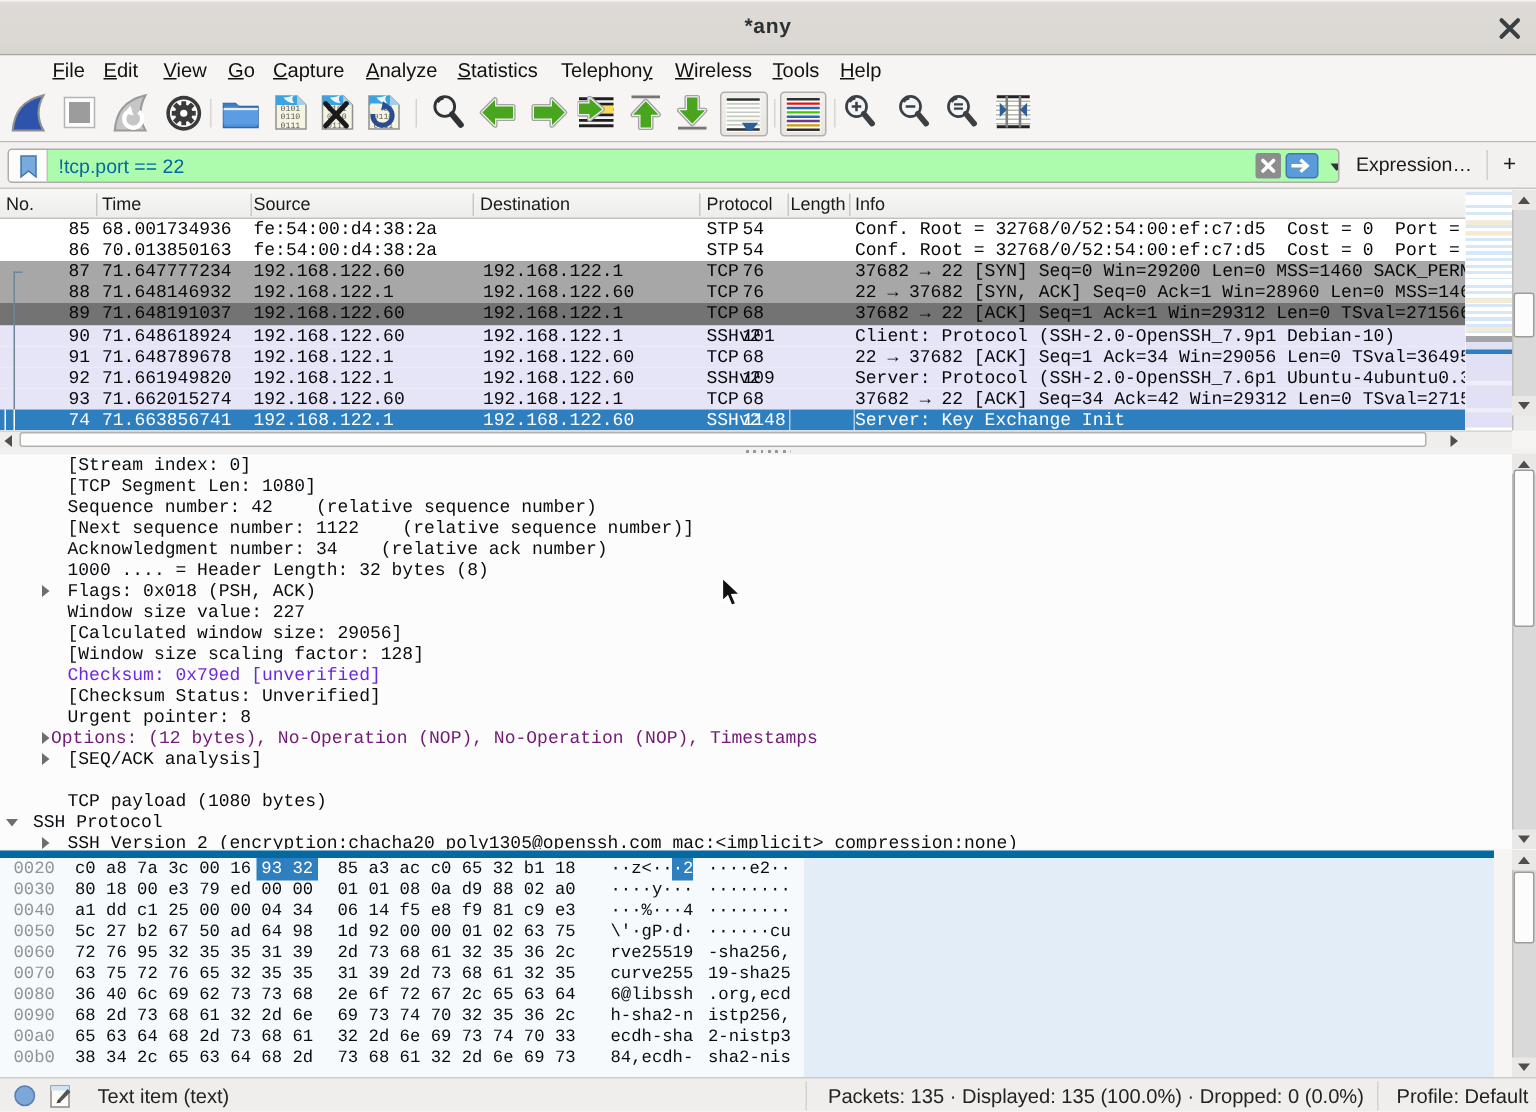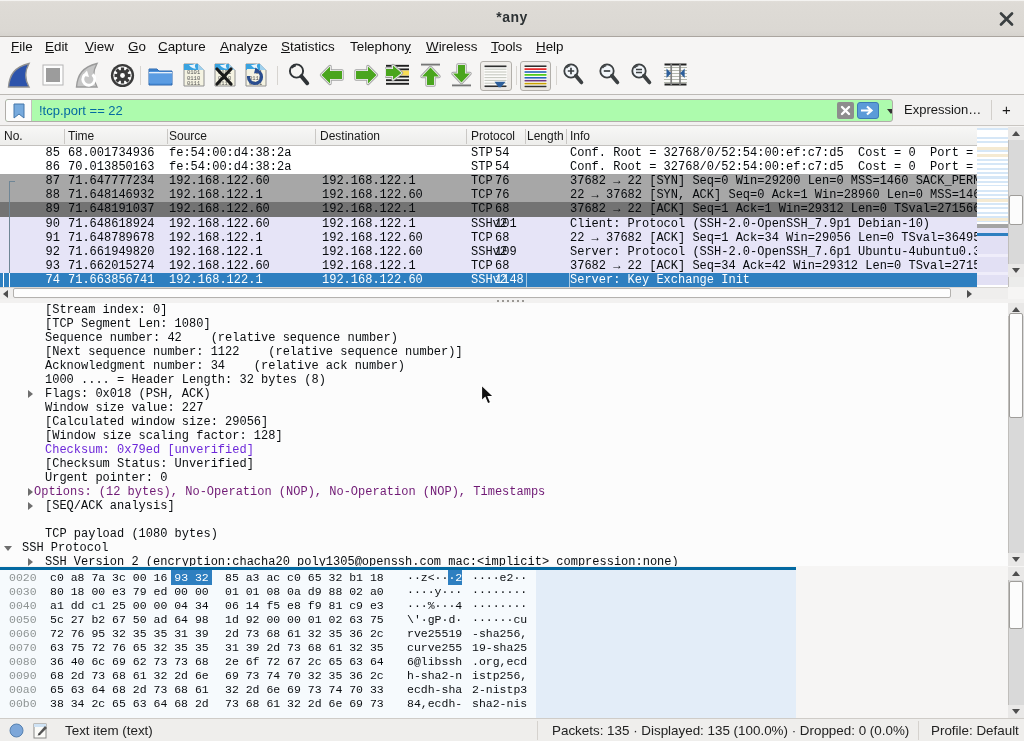--- a/index.html
+++ b/index.html
@@ -6,21 +6,21 @@
 body { position:relative; font-family:"Liberation Sans", sans-serif; background:#f6f5f4; }
 .abs { position:absolute; }
 .mono { font-family:"Liberation Mono", monospace; font-size:12px; white-space:pre; }
 
 #titlebar { left:0; top:0; width:1024px; height:37px;
   background:linear-gradient(#e3e0db 0%, #dedbd6 8%, #dbd8d3 85%, #d6d3ce 100%);
   border-bottom:1px solid #aaa59f; box-shadow:inset 0 1px 0 #f4f3f1; }
 #titlebar .title { width:100%; text-align:center; top:9px; font-size:14px; font-weight:bold; color:#2c3133; letter-spacing:.45px; }
 
 #menubar { left:0; top:37px; width:1024px; height:20px; background:#f6f5f4; font-size:13.4px; color:#111; }
-#menubar span { position:absolute; top:2px; }
+#menubar span { position:absolute; top:2px;margin-left:24px; }
 
 #toolbar { left:0; top:57px; width:1024px; height:38px; background:#f6f5f4; border-bottom:1px solid #bcb9b5; }
 #toolbar svg { position:absolute; }
 .tsep { position:absolute; top:9px; width:1px; height:19px; background:#d7d4d0; }
 .tbox { position:absolute; top:3px; width:30px; height:30px; background:linear-gradient(#f1efec,#e9e6e2); border:1px solid #b2afaa; border-radius:3px; }
 
 #filterbar { left:0; top:95px; width:1024px; height:31px; background:#f2f1f0; border-bottom:1px solid #c9c6c2; }
 #finput { left:5px; top:4px; width:888px; height:23px; background:#adfbad; border:1px solid #b0ada9; border-radius:3px; overflow:hidden; }
 #fbook { left:0; top:0; width:26px; height:21px; background:#fcfcfc; border-right:1px solid #c4c1bd; }
 #ftext { left:33px; top:3px; font-size:13px; color:#0369a1; }
@@ -37,21 +37,21 @@
 
 .sbv { position:absolute; width:16px; background:#d9d9d9; border-left:1px solid #c0bebb; }
 .sbbtn { position:absolute; left:0; width:16px; height:13px; background:#e9e8e7; }
 .sbslider { position:absolute; left:1px; width:14px; background:#fcfcfc; border:1px solid #9f9d9a; border-radius:2px; }
 .arrow { position:absolute; width:0; height:0; }
 
 #details { left:0; top:303px; width:1008px; height:263px; background:#fcfcfc; overflow:hidden; }
 .drow { position:absolute; left:0; width:1008px; height:14px; }
 .drow span { position:absolute; top:0; }
 
-#hexpane { left:0; top:567px; width:796px; height:151px; background:#f6fafd; border-top:3px solid #0369a1; overflow:hidden; font-size:11.5px; }
+#hexpane { left:0; top:567px; width:996px; height:151px; background:#f6fafd; border-top:5px solid #0369a1; overflow:hidden; font-size:11.5px; }
 .hrow { position:absolute; left:0; width:1008px; height:14px; }
 .hoff { position:absolute; left:9px; color:#8e9494; }
 .hsel { background:#2e7fc0; color:#fff; }
 
 #statusbar { left:0; top:718px; width:1024px; height:23px; background:#efeeec; border-top:1px solid #cfccc8; font-size:13.4px; color:#222; }
 </style></head>
 <body>
 <div class="abs" id="titlebar">
   <div class="abs title">*any</div>
   <svg class="abs" style="left:998px;top:11px" width="17" height="16" viewBox="0 0 17 16">
@@ -351,21 +351,21 @@
 <div class="drow" style="top:28px"><span style="left:45px;color:#0a0d10">Sequence number: 42    (relative sequence number)</span></div>
 <div class="drow" style="top:42px"><span style="left:45px;color:#0a0d10">[Next sequence number: 1122    (relative sequence number)]</span></div>
 <div class="drow" style="top:56px"><span style="left:45px;color:#0a0d10">Acknowledgment number: 34    (relative ack number)</span></div>
 <div class="drow" style="top:70px"><span style="left:45px;color:#0a0d10">1000 .... = Header Length: 32 bytes (8)</span></div>
 <div class="drow" style="top:84px"><div class="arrow" style="left:28px;top:3px;border-top:4px solid transparent;border-bottom:4px solid transparent;border-left:5px solid #6e6e6e"></div><span style="left:45px;color:#0a0d10">Flags: 0x018 (PSH, ACK)</span></div>
 <div class="drow" style="top:98px"><span style="left:45px;color:#0a0d10">Window size value: 227</span></div>
 <div class="drow" style="top:112px"><span style="left:45px;color:#0a0d10">[Calculated window size: 29056]</span></div>
 <div class="drow" style="top:126px"><span style="left:45px;color:#0a0d10">[Window size scaling factor: 128]</span></div>
 <div class="drow" style="top:140px"><span style="left:45px;color:#6d28d9">Checksum: 0x79ed [unverified]</span></div>
 <div class="drow" style="top:154px"><span style="left:45px;color:#0a0d10">[Checksum Status: Unverified]</span></div>
-<div class="drow" style="top:168px"><span style="left:45px;color:#0a0d10">Urgent pointer: 0</span></div>
+<div class="drow" style="top:168px"><span style="left:45px;color:#0a0d10">Urgent pointer: 8</span></div>
 <div class="drow" style="top:182px"><div class="arrow" style="left:28px;top:3px;border-top:4px solid transparent;border-bottom:4px solid transparent;border-left:5px solid #6e6e6e"></div><span style="left:34px;color:#701a75">Options: (12 bytes), No-Operation (NOP), No-Operation (NOP), Timestamps</span></div>
 <div class="drow" style="top:196px"><div class="arrow" style="left:28px;top:3px;border-top:4px solid transparent;border-bottom:4px solid transparent;border-left:5px solid #6e6e6e"></div><span style="left:45px;color:#0a0d10">[SEQ/ACK analysis]</span></div>
 <div class="drow" style="top:224px"><span style="left:45px;color:#0a0d10">TCP payload (1080 bytes)</span></div>
 <div class="drow" style="top:238px"><div class="arrow" style="left:4px;top:5px;border-left:4px solid transparent;border-right:4px solid transparent;border-top:5px solid #6e6e6e"></div><span style="left:22px;color:#0a0d10">SSH Protocol</span></div>
 <div class="drow" style="top:252px"><div class="arrow" style="left:28px;top:3px;border-top:4px solid transparent;border-bottom:4px solid transparent;border-left:5px solid #6e6e6e"></div><span style="left:45px;color:#0a0d10">SSH Version 2 (encryption:chacha20_poly1305@openssh.com mac:&lt;implicit&gt; compression:none)</span></div></div>
 <div class="abs" id="detvscroll">
     <div class="sbv abs" style="left:1008px;top:303px;height:263px"></div>
 <div class="sbbtn" style="left:1008px;top:303px"></div>
 <div class="arrow" style="left:1012px;top:307px;border-left:4.5px solid transparent;border-right:4.5px solid transparent;border-bottom:5px solid #4e4e4e"></div>
 <div class="sbbtn" style="left:1008px;top:553px"></div>

